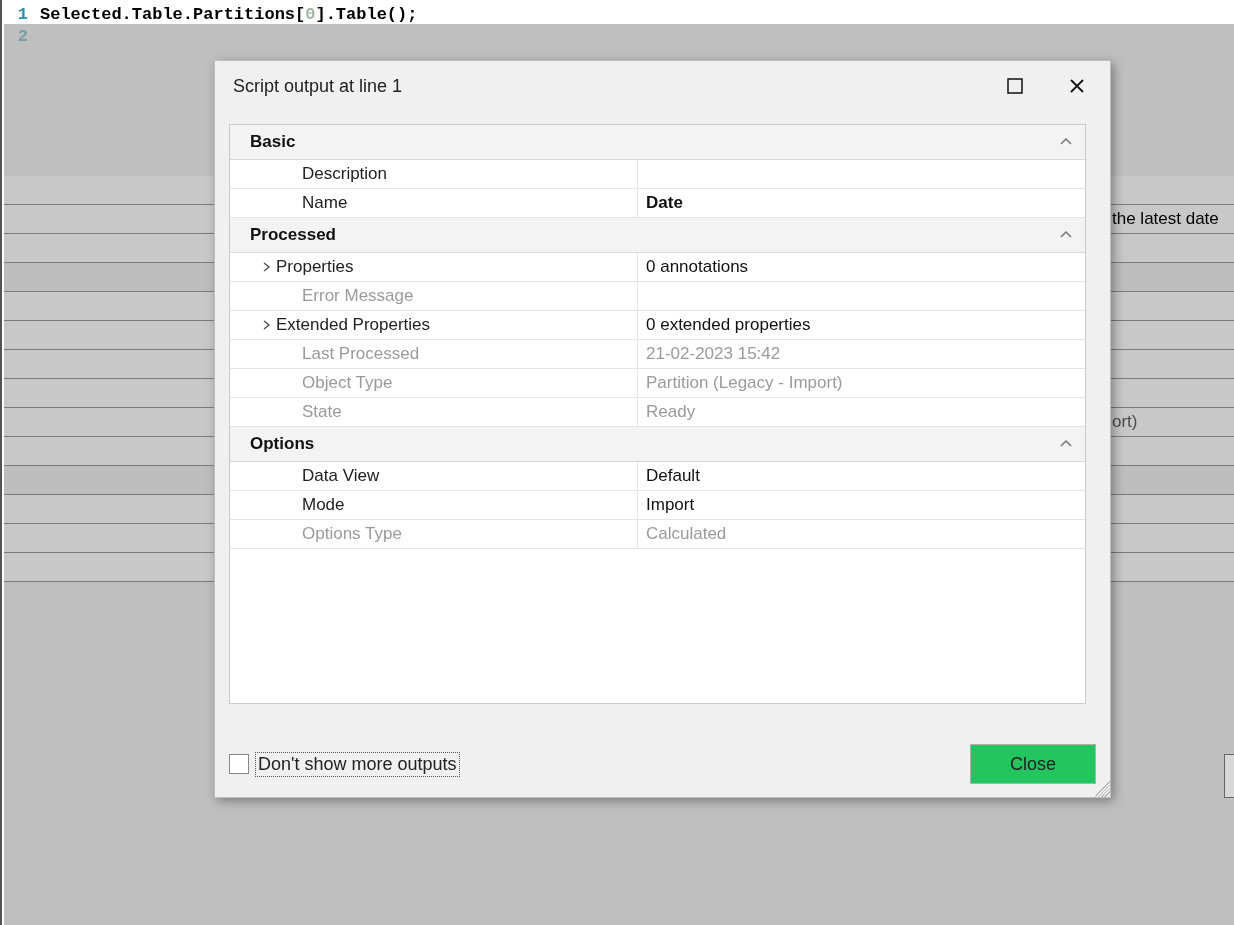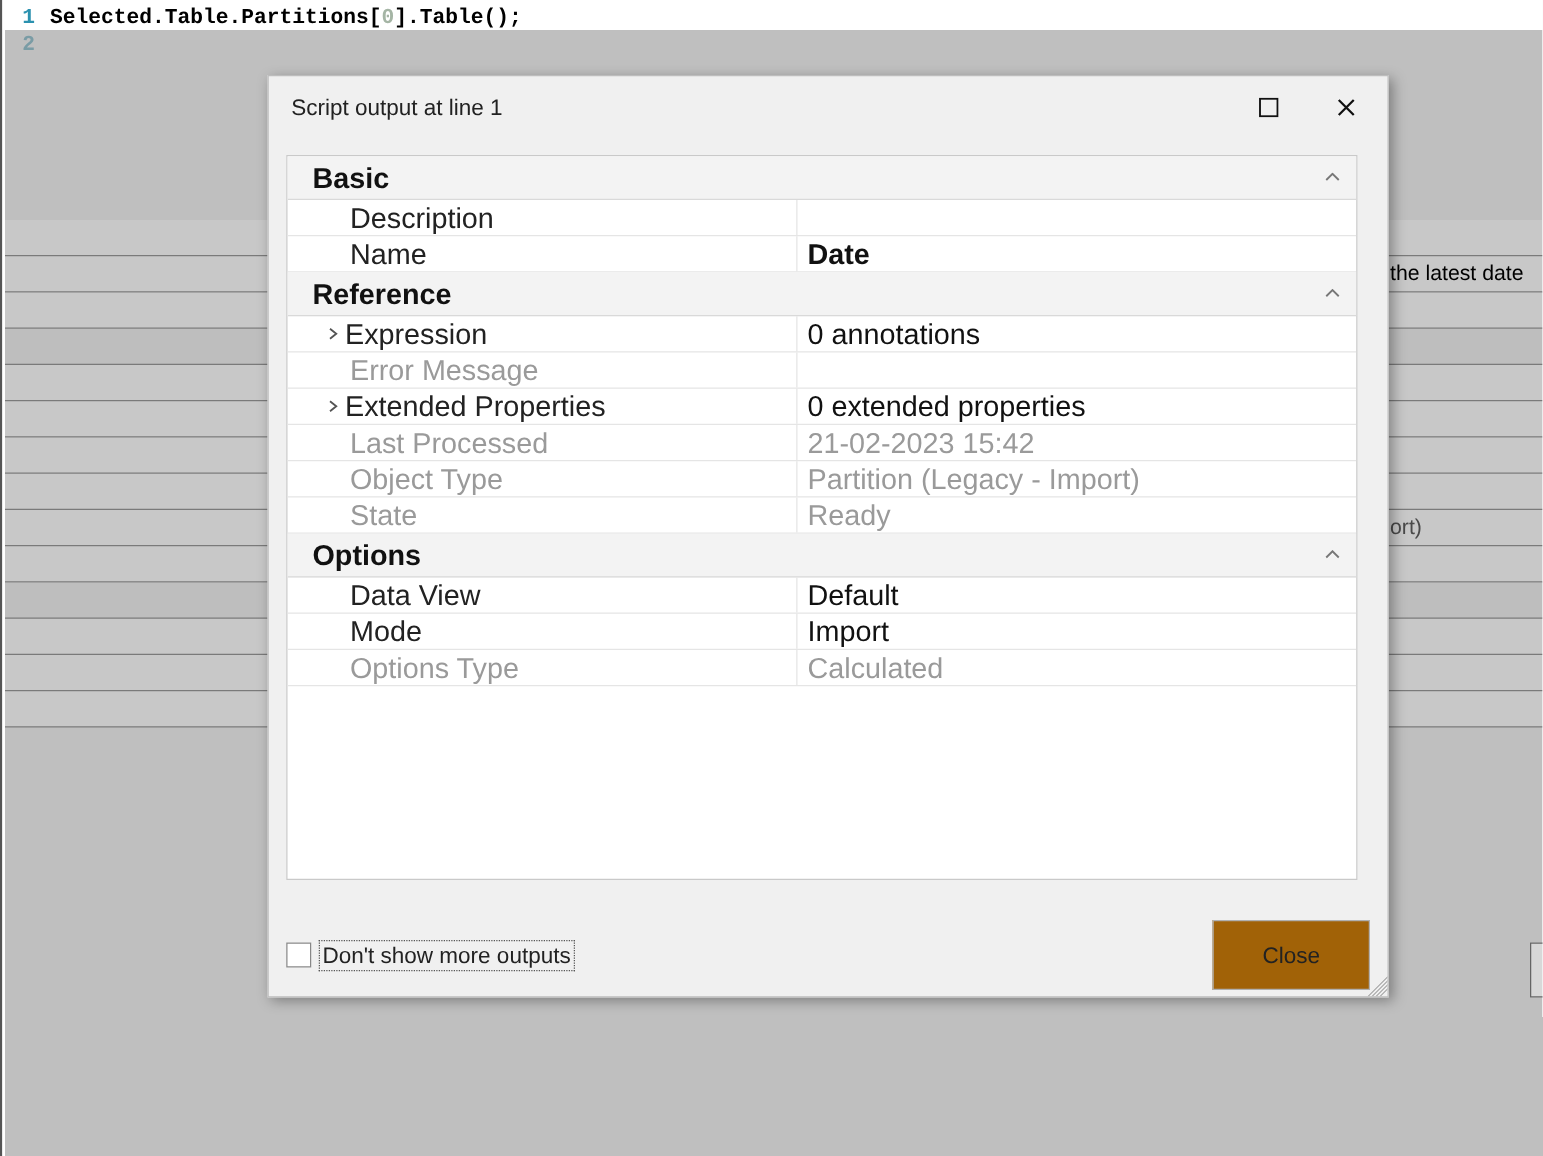--- a/index.html
+++ b/index.html
@@ -121,21 +121,21 @@
     justify-content: center;
     margin-right: 4px;
   }
   .title-btn svg { display: block; }
   .content {
     flex: 1;
     margin: 0 24px 14px 14px;
     background: #fff;
     border: 1px solid #c9c9c9;
     overflow: hidden;
-    font-size: 23px;
+    font-size: 17px;
     color: #111;
   }
   .cat-header {
     display: flex;
     align-items: center;
     justify-content: space-between;
     background: #f3f3f3;
     border-bottom: 1px solid #d9d9d9;
     height: 35px;
     padding: 0 12px 0 20px;
@@ -146,21 +146,21 @@
     display: inline-flex;
     align-items: center; justify-content: center;
   }
   .prop-row {
     display: flex;
     height: 29px;
     border-bottom: 1px solid #e5e5e5;
   }
   .prop-label {
     width: 408px;
-    padding-left: 50px;
+    padding-left: 72px;
     display: flex;
     align-items: center;
     border-right: 1px solid #e5e5e5;
     color: #222;
     white-space: nowrap;
   }
   .prop-label.expandable { padding-left: 28px; }
   .prop-label.expandable .exp-ic { width: 18px; display: inline-flex; justify-content: center; color: #555; font-size: 13px; }
   .prop-label.dim, .prop-value.dim { color: #9a9a9a; }
   .prop-value {
@@ -186,23 +186,23 @@
   }
   .chk-label {
     font-size: 18px;
     color: #222;
     border: 1px dotted transparent;
     padding: 1px 2px;
   }
   .chk-label.focused { border-color: #555; }
   .footer-spacer { flex: 1; }
   .close-btn {
-    width: 126px; height: 56px;
+    width: 126px; height: 40px;
     border: 1px solid #b0b0b0;
-    background: #a16207;
+    background: #22c55e;
     display: flex;
     align-items: center;
     justify-content: center;
     font-size: 18px;
     color: #222;
   }
 </style>
 </head>
 <body>
 
@@ -265,35 +265,35 @@
       <div class="prop-row">
         <div class="prop-label">Description</div>
         <div class="prop-value"></div>
       </div>
       <div class="prop-row">
         <div class="prop-label">Name</div>
         <div class="prop-value bold">Date</div>
       </div>
 
       <div class="cat-header">
-        <span>Reference</span>
+        <span>Processed</span>
         <span class="chev">
           <svg width="12" height="8" viewBox="0 0 12 8">
               <path d="M1 6 L6 1 L11 6" stroke="#777" stroke-width="1.5" fill="none"></path>
             </svg>
         </span>
       </div>
       <div class="prop-row">
         <div class="prop-label expandable">
           <span class="exp-ic">
             <svg width="8" height="10" viewBox="0 0 8 10">
                 <path d="M1 1 L6 5 L1 9" stroke="#555" stroke-width="1.5" fill="none"></path>
               </svg>
           </span>
-          <span>Expression</span>
+          <span>Properties</span>
         </div>
         <div class="prop-value">0 annotations</div>
       </div>
       <div class="prop-row">
         <div class="prop-label dim">Error Message</div>
         <div class="prop-value dim"></div>
       </div>
       <div class="prop-row">
         <div class="prop-label expandable">
           <span class="exp-ic">

